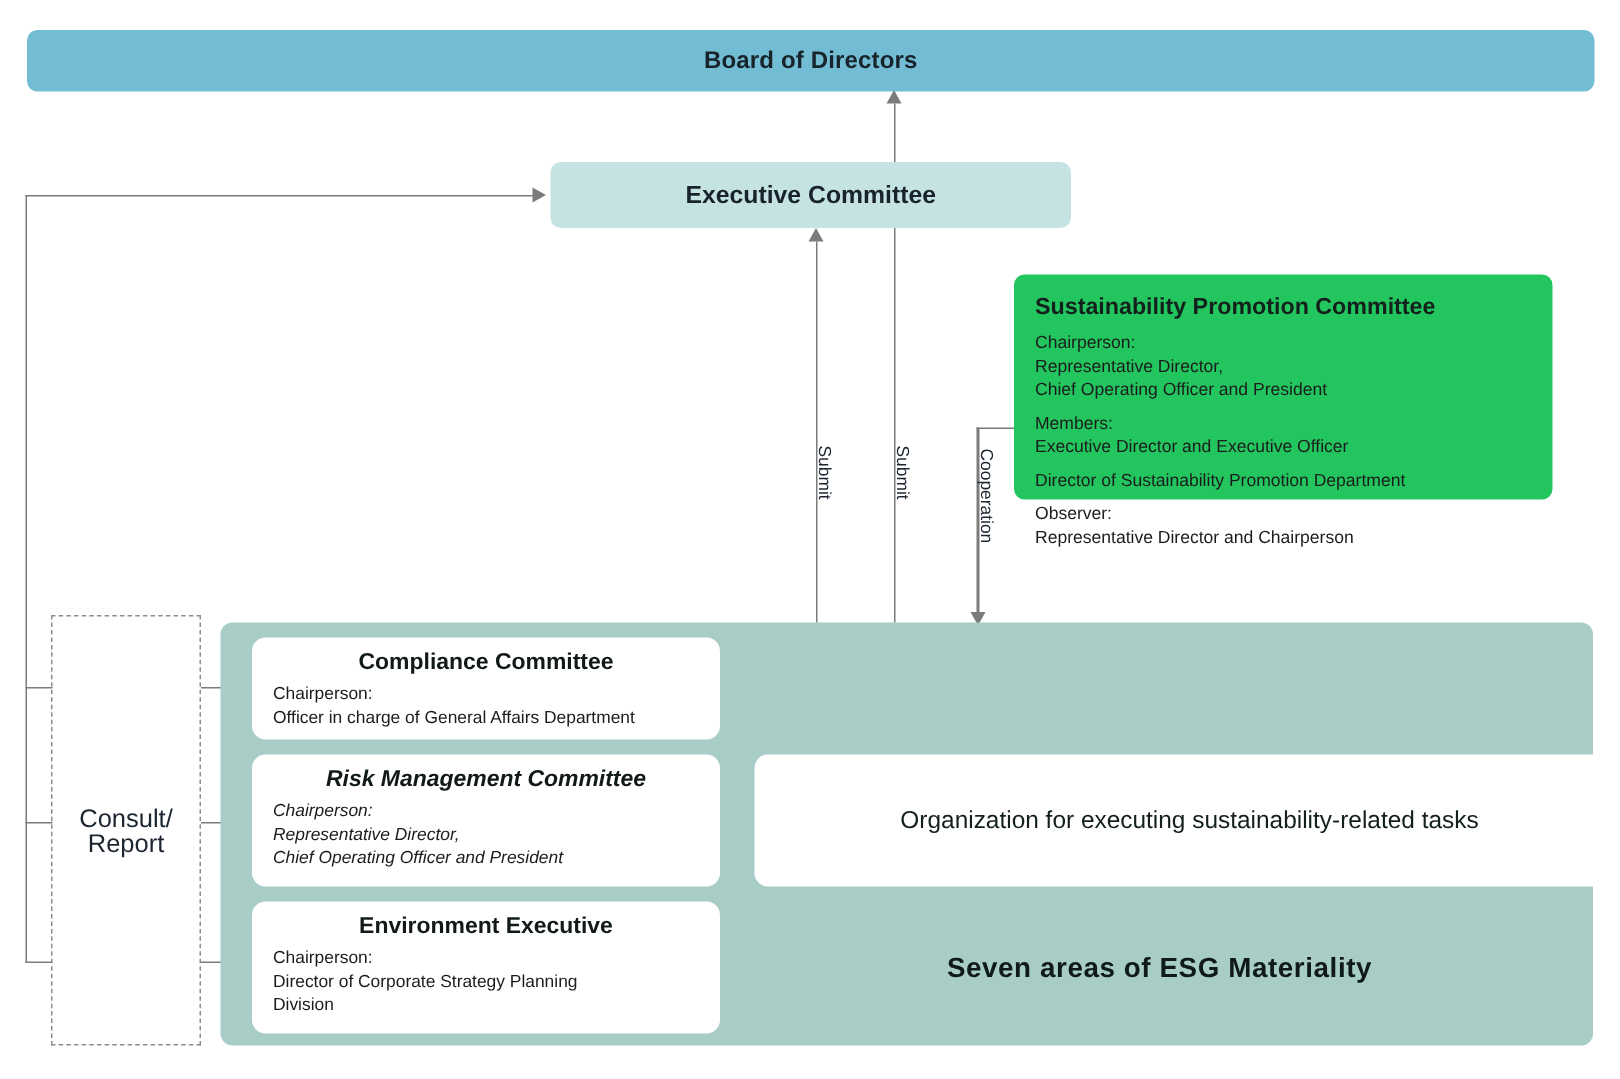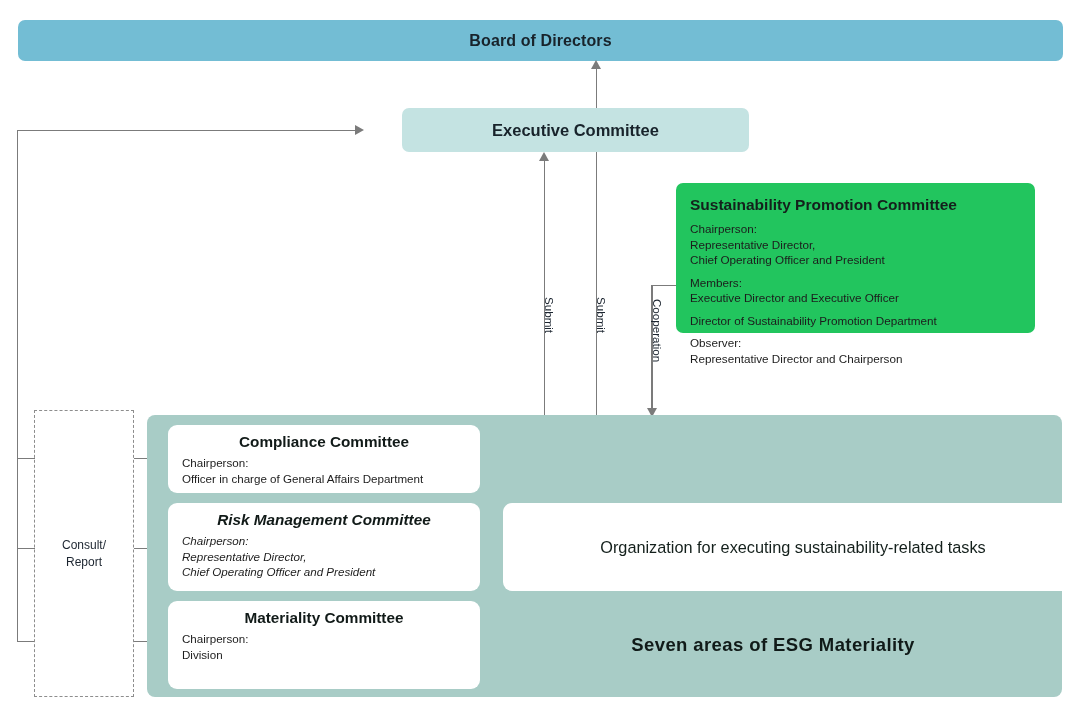--- a/index.html
+++ b/index.html
@@ -28,21 +28,21 @@
     display: flex; align-items: center; justify-content: center;
   }
   .board-bar .label {
     font-size: 16px; font-weight: bold; color: #18232b; letter-spacing: .1px;
   }
 
   .exec-box {
     left: 367px; top: 108px; width: 347px; height: 44px;
     background: #c4e3e2;
     border-radius: 7px;
-    display: flex; align-items: center; justify-content: center; margin-left: 35px;
+    display: flex; align-items: center; justify-content: center;
   }
   .exec-box .label {
     font-size: 16.5px; font-weight: bold; color: #18232b;
   }
 
   
   .sustain-box {
     left: 676px; top: 183px; width: 359px; height: 150px;
     background: #22c55e;
     border-radius: 7px;
@@ -100,21 +100,21 @@
   }
 
   
   .dashed-box {
     left: 34px; top: 410px; width: 100px; height: 287px;
     border: 1.6px dashed #8d8d8d;
     box-sizing: border-box;
     display: flex; align-items: center; justify-content: center;
   }
   .dashed-box .label {
-    font-size: 12px; color: #1c2530; text-align: center; line-height: 17px;
+    font-size: 17px; color: #1c2530; text-align: center; line-height: 17px;
   }
 
   
   .ln { background: #7b7b7b; }
   .ln-v { width: 1.4px; }
   .ln-h { height: 1.4px; }
 
   
   .arrow-r {
     width: 0; height: 0;
@@ -230,22 +230,23 @@
   </div>
 
   <div class="abs cmt-card card-risk">
     <div class="cmt-title">Risk Management Committee</div>
     <div class="cmt-line">Chairperson:</div>
     <div class="cmt-line">Representative Director,</div>
     <div class="cmt-line">Chief Operating Officer and President</div>
   </div>
 
   <div class="abs cmt-card card-env">
-    <div class="cmt-title">Materiality Committee</div>
+    <div class="cmt-title">Environment Executive</div>
     <div class="cmt-line">Chairperson:</div>
+    <div class="cmt-line">Director of Corporate Strategy Planning</div>
     <div class="cmt-line">Division</div>
   </div>
 
   <div class="abs org-card">
     <span class="label">Organization for executing sustainability-related tasks</span>
   </div>
 
   <div class="abs esg-heading">
     <span class="label">Seven areas of ESG Materiality</span>
   </div>

